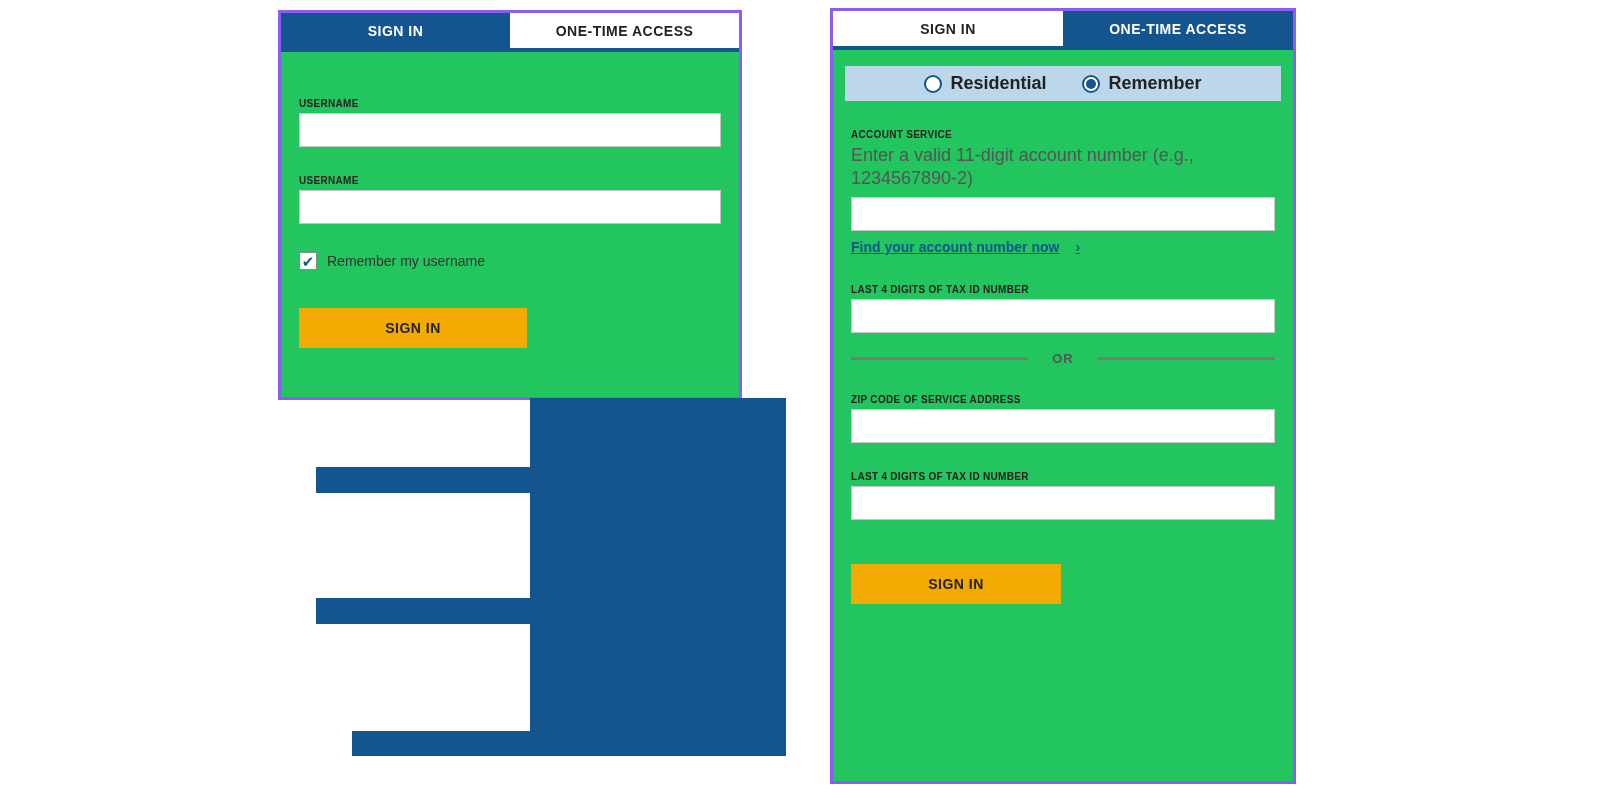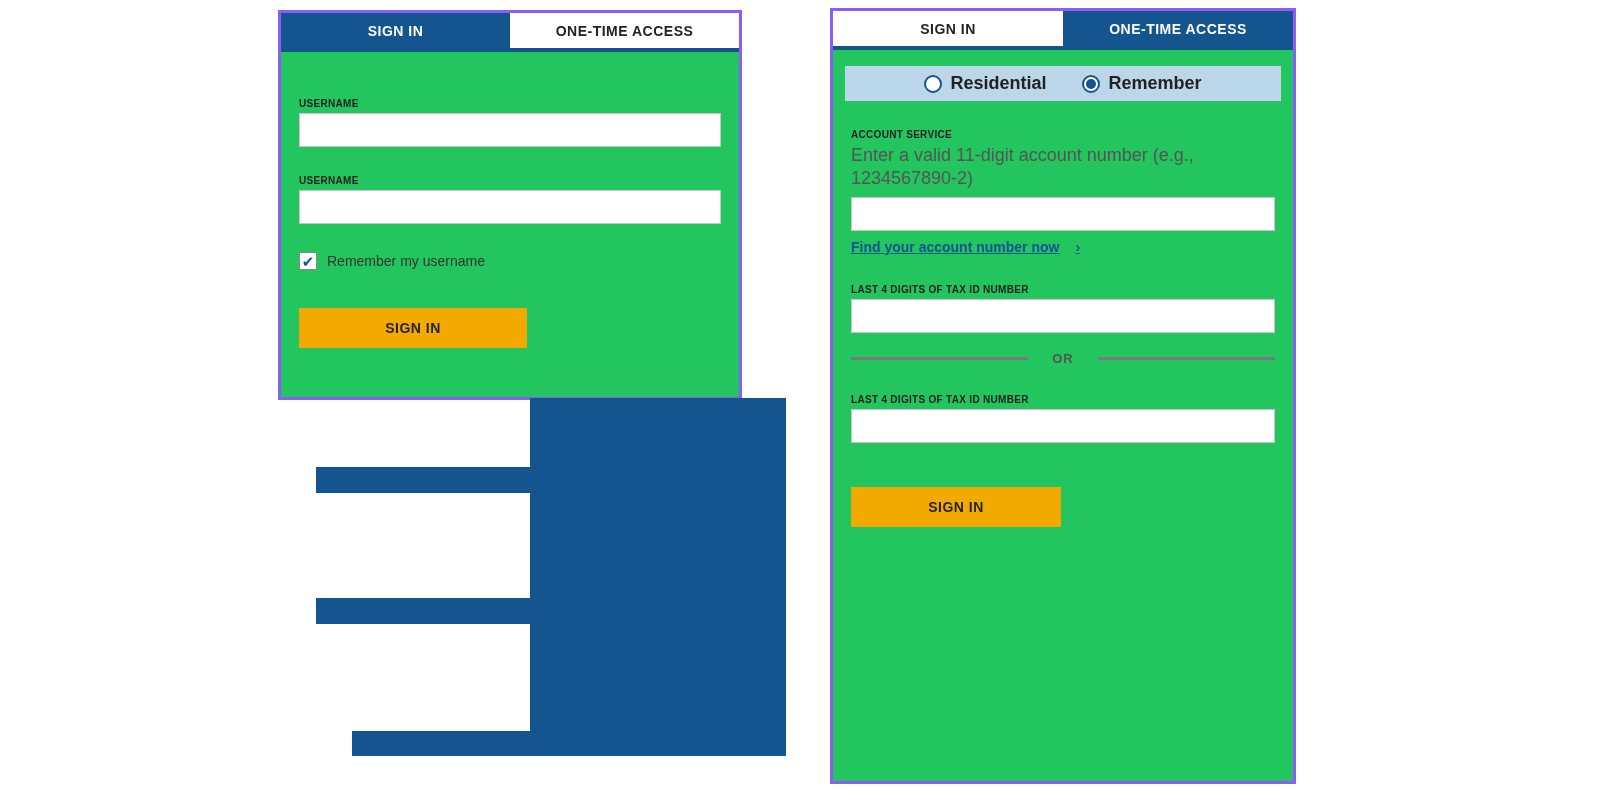--- a/index.html
+++ b/index.html
@@ -272,20 +272,24 @@
   </div>
 
   <div class="or-divider">
     <div class="or-line"></div>
     <div class="or-text">OR</div>
     <div class="or-line"></div>
   </div>
 
   <div class="inner-pad">
 
+    <div class="field-group-tight" style="margin-top:22px;">
+      <label class="field-label">ZIP CODE OF SERVICE ADDRESS</label>
+      <input class="text-input" type="text" style="">
+    </div>
 
     <div class="field-group-tight" style="margin-top:22px;">
       <label class="field-label">LAST 4 DIGITS OF TAX ID NUMBER</label>
       <input class="text-input" type="text" style="">
     </div>
 
     <button class="btn btn-right" style="margin-top:26px;">SIGN IN</button>
   </div>
 </div>
 

